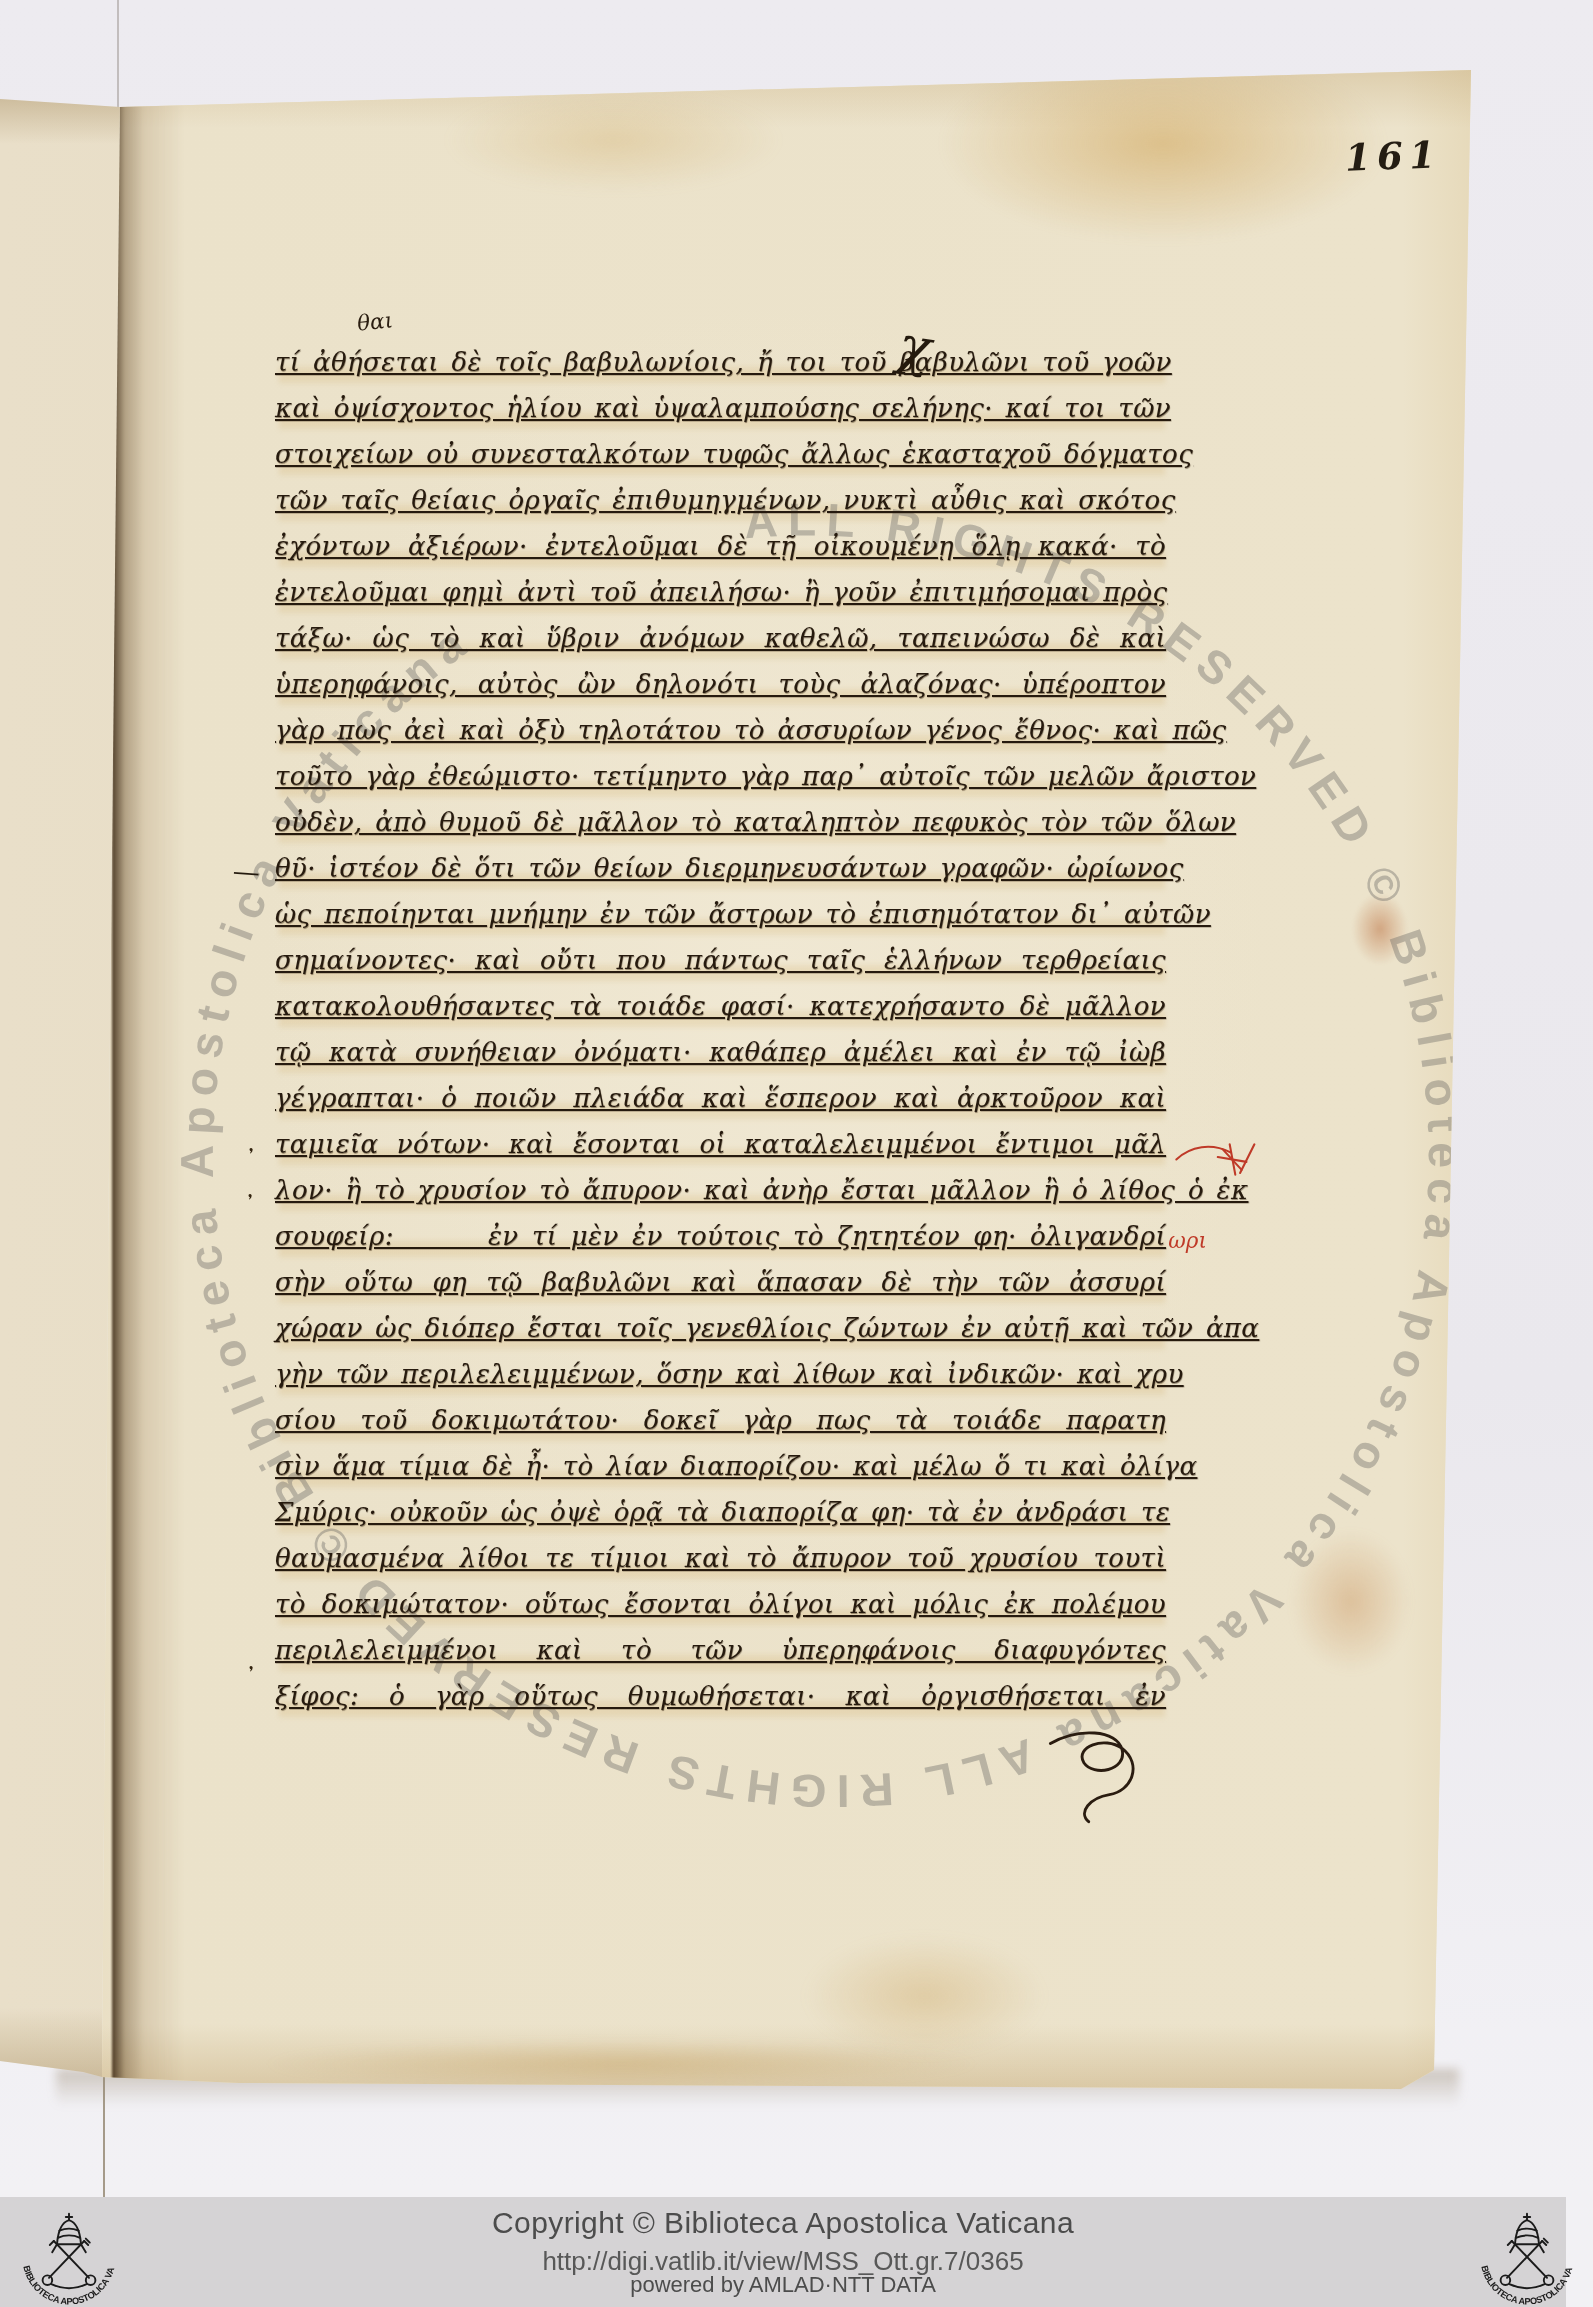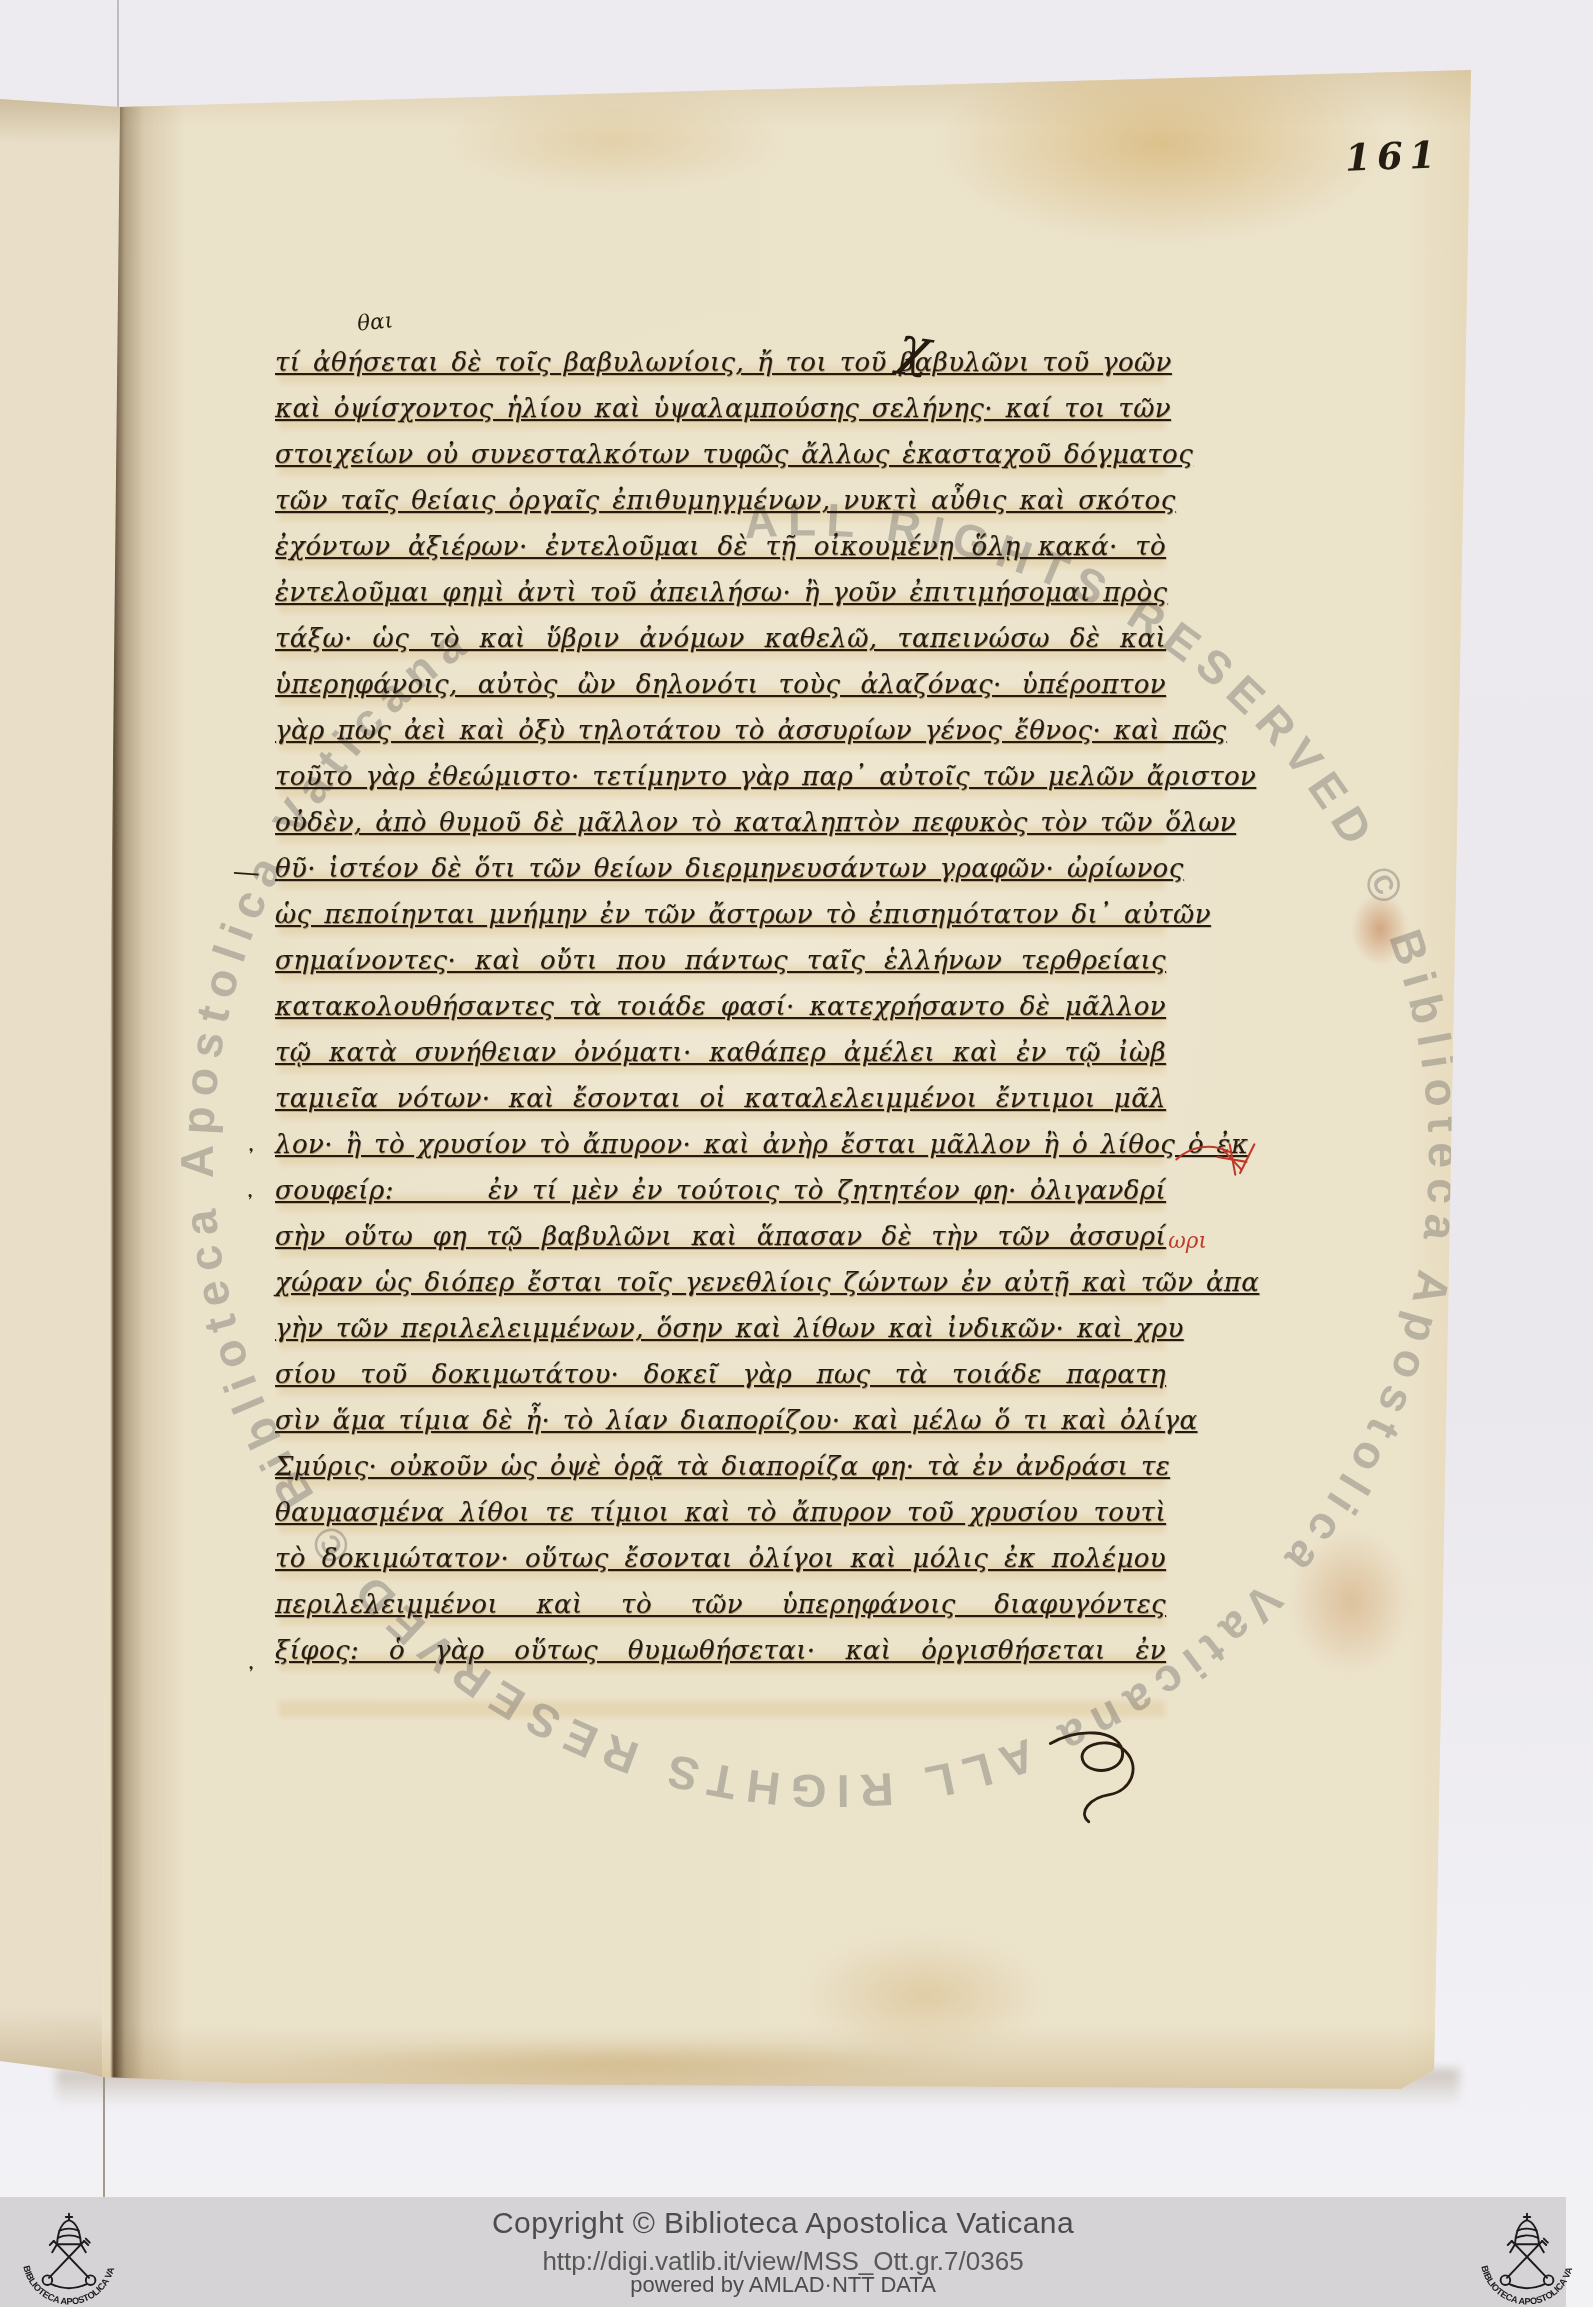--- a/index.html
+++ b/index.html
@@ -128,20 +128,21 @@
         <div class="ms-line">τάξω· ὡς τὸ καὶ ὕβριν ἀνόμων καθελῶ, ταπεινώσω δὲ καὶ</div>
         <div class="ms-line">ὑπερηφάνοις, αὐτὸς ὢν δηλονότι τοὺς ἀλαζόνας· ὑπέροπτον</div>
         <div class="ms-line">γὰρ πως ἀεὶ καὶ ὀξὺ τηλοτάτου τὸ ἀσσυρίων γένος ἔθνος· καὶ πῶς</div>
         <div class="ms-line">τοῦτο γὰρ ἐθεώμιστο· τετίμηντο γὰρ παρ᾽ αὐτοῖς τῶν μελῶν ἄριστον</div>
         <div class="ms-line">οὐδὲν, ἀπὸ θυμοῦ δὲ μᾶλλον τὸ καταληπτὸν πεφυκὸς τὸν τῶν ὅλων</div>
         <div class="ms-line">θῦ· ἱστέον δὲ ὅτι τῶν θείων διερμηνευσάντων γραφῶν· ὠρίωνος</div>
         <div class="ms-line">ὡς πεποίηνται μνήμην ἐν τῶν ἄστρων τὸ ἐπισημότατον δι᾽ αὐτῶν</div>
         <div class="ms-line">σημαίνοντες· καὶ οὔτι που πάντως ταῖς ἑλλήνων τερθρείαις</div>
         <div class="ms-line">κατακολουθήσαντες τὰ τοιάδε φασί· κατεχρήσαντο δὲ μᾶλλον</div>
         <div class="ms-line">τῷ κατὰ συνήθειαν ὀνόματι· καθάπερ ἀμέλει καὶ ἐν τῷ ἰὼβ</div>
+        <div class="ms-line">γέγραπται· ὁ ποιῶν πλειάδα καὶ ἕσπερον καὶ ἀρκτοῦρον καὶ</div>
         <div class="ms-line">ταμιεῖα νότων· καὶ ἔσονται οἱ καταλελειμμένοι ἔντιμοι μᾶλ</div>
         <div class="ms-line">λον· ἢ τὸ χρυσίον τὸ ἄπυρον· καὶ ἀνὴρ ἔσται μᾶλλον ἢ ὁ λίθος ὁ ἐκ</div>
         <div class="ms-line">σουφείρ:&nbsp;&nbsp;&nbsp;&nbsp;&nbsp;&nbsp;&nbsp;ἐν τί μὲν ἐν τούτοις τὸ ζητητέον φη· ὀλιγανδρί</div>
         <div class="ms-line">σὴν οὕτω φη τῷ βαβυλῶνι καὶ ἅπασαν δὲ τὴν τῶν ἀσσυρί</div>
         <div class="ms-line">χώραν ὡς διόπερ ἔσται τοῖς γενεθλίοις ζώντων ἐν αὐτῇ καὶ τῶν ἀπα</div>
         <div class="ms-line">γὴν τῶν περιλελειμμένων, ὅσην καὶ λίθων καὶ ἰνδικῶν· καὶ χρυ</div>
         <div class="ms-line">σίου τοῦ δοκιμωτάτου· δοκεῖ γὰρ πως τὰ τοιάδε παρατη</div>
         <div class="ms-line">σὶν ἅμα τίμια δὲ ἦ· τὸ λίαν διαπορίζου· καὶ μέλω ὅ τι καὶ ὀλίγα</div>
         <div class="ms-line">Σμύρις· οὐκοῦν ὡς ὀψὲ ὁρᾷ τὰ διαπορίζα φη· τὰ ἐν ἀνδράσι τε</div>
         <div class="ms-line">θαυμασμένα λίθοι τε τίμιοι καὶ τὸ ἄπυρον τοῦ χρυσίου τουτὶ</div>

